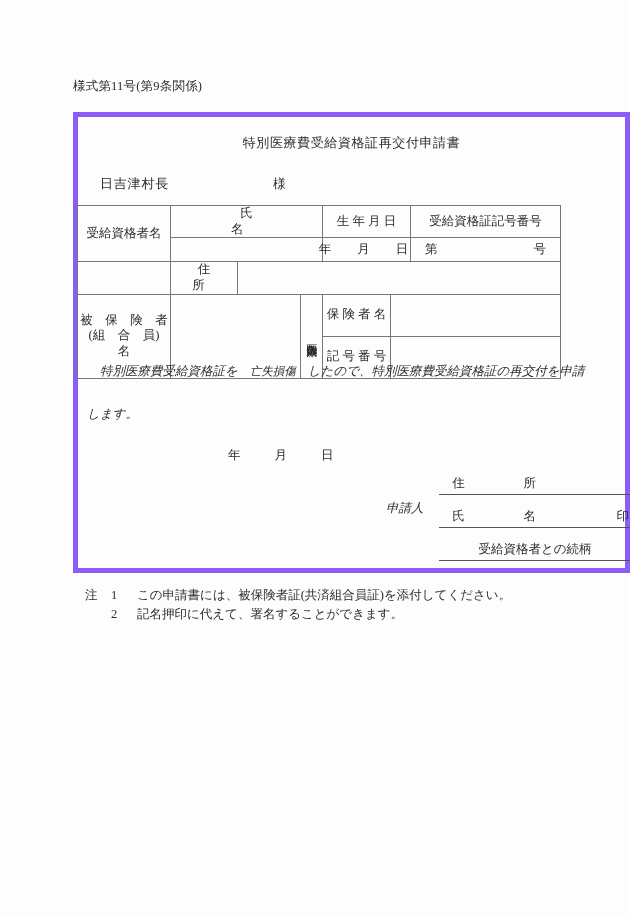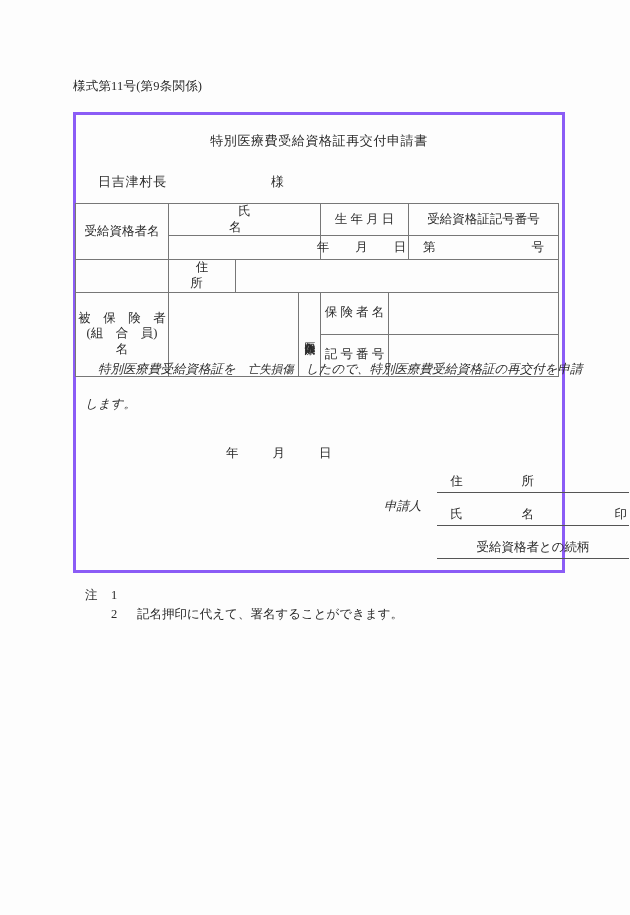--- a/index.html
+++ b/index.html
@@ -28,23 +28,23 @@
     font-size: 12.5px;
     letter-spacing: 0.2px;
     white-space: nowrap;
   }
 
   
   .frame {
     position: absolute;
     left: 73px;
     top: 112px;
-    width: 492px;
+    width: 557px;
     height: 461px;
-    border: 3px solid #8b5cf6;
+    border: 5px solid #8b5cf6;
     box-sizing: border-box;
     background: transparent;
   }
 
   .doc-title {
     position: absolute;
     left: 0;
     right: 0;
     top: 17px;
     text-align: center;
@@ -136,21 +136,21 @@
   .stmt-indent { padding-left: 14px; }
   .stacked {
     display: inline-flex;
     flex-direction: row;
     line-height: 1.15;
     font-size: 11.5px;
     text-align: center;
     margin: 0 12px;
   }
   .stmt-second {
-    margin-top: 22px;
+    margin-top: 30px;
     padding-left: 1px;
     font-size: 12.5px;
   }
 
   .date-line {
     position: absolute;
     left: 150px;
     top: 330px;
     font-size: 12.5px;
     display: flex;
@@ -312,20 +312,21 @@
         <span>受給資格者との続柄</span>
       </div>
     </div>
 
   </div>
 
   <div class="notes">
     <div class="note-row">
       <span class="note-mark">注</span>
       <span class="note-num">1</span>
+      <span class="note-body">この申請書には、被保険者証(共済組合員証)を添付してください。</span>
     </div>
     <div class="note-row">
       <span class="note-mark"></span>
       <span class="note-num">2</span>
       <span class="note-body">記名押印に代えて、署名することができます。</span>
     </div>
   </div>
 
 </div>
 

